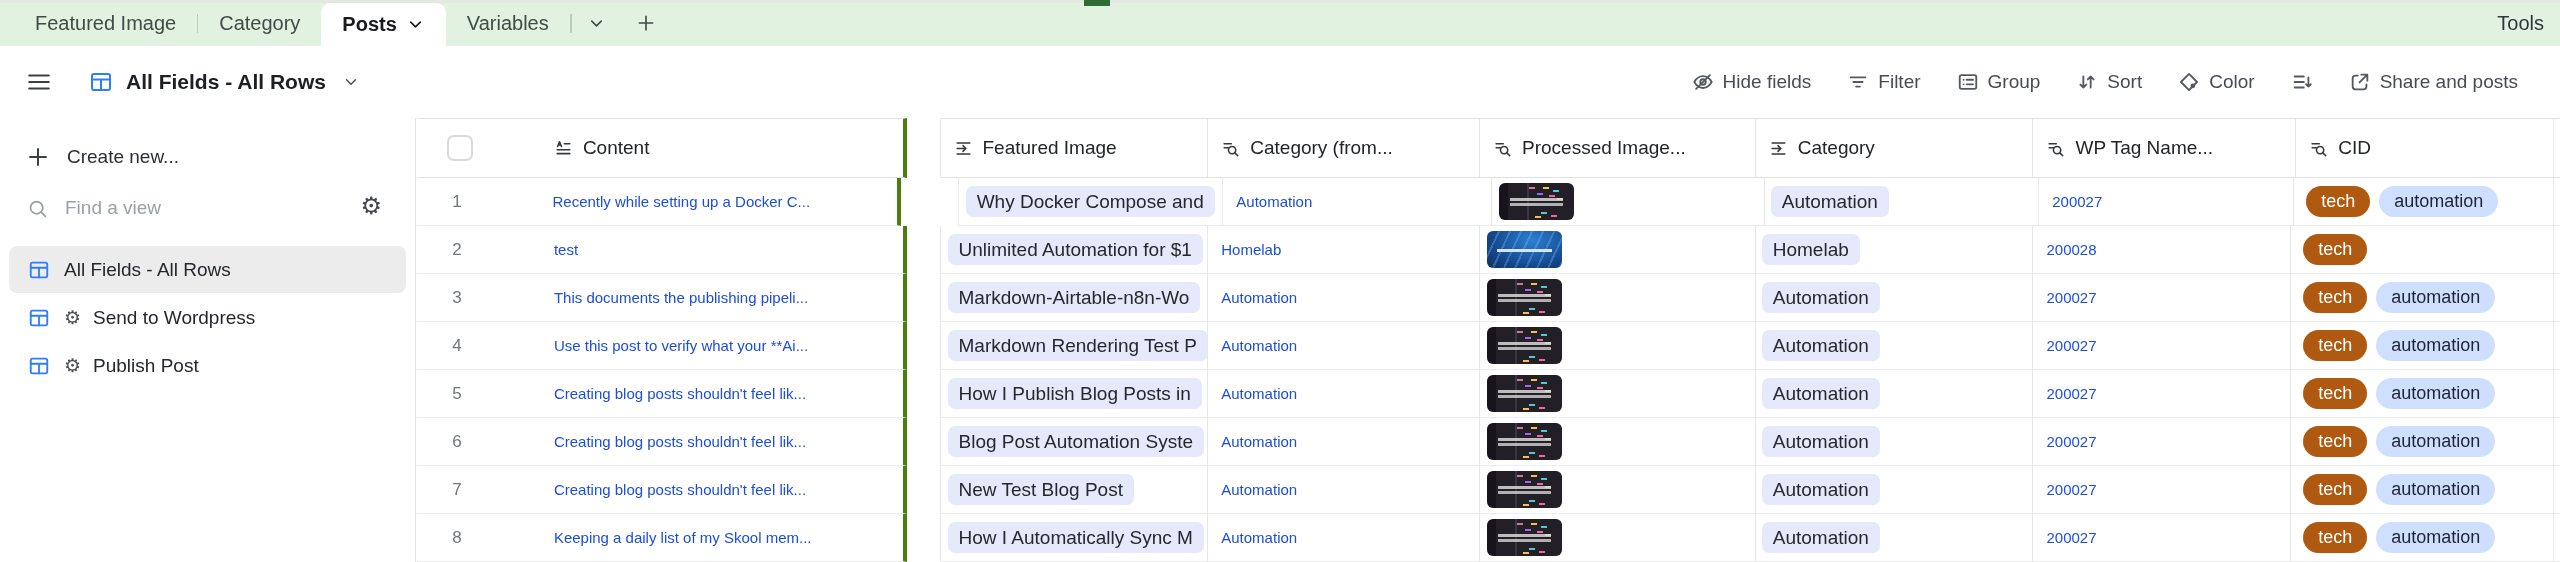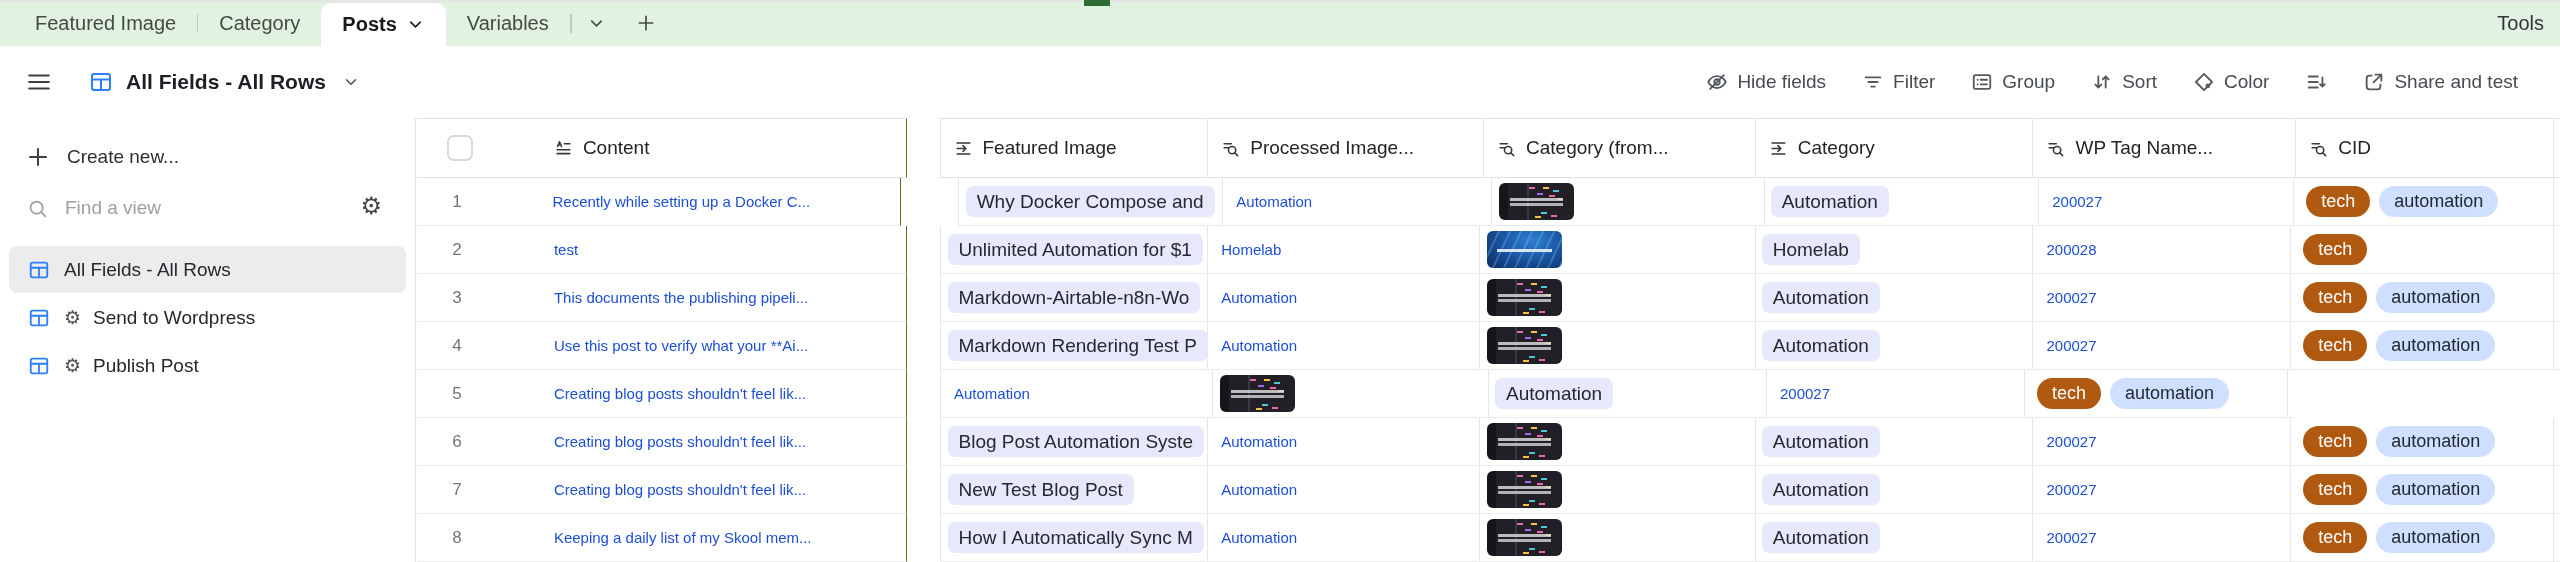--- a/index.html
+++ b/index.html
@@ -54,21 +54,21 @@
   .trow { display:flex; height:48px; }
   .thead { height:60px; }
   .cell { height:100%; display:flex; align-items:center; overflow:hidden; }
   .bordered { border-bottom:1px solid #ebebeb; }
   .thead .bordered { border-top:1px solid #e0e0e0; border-bottom:1px solid #e0e0e0; }
   .scrollcol { border-left:1px solid #e7e7e7; }
   .rownum-cell { width:124px; }
   .rownum { width:80px; text-align:center; font-size:17px; color:#71767b; }
   .hdr-checkbox { width:26px; height:26px; border:2px solid #d9d9d9; border-radius:7px;
                   background:#fff; margin-left:30px; }
-  .content-cell { width:366px; border-right:1px solid #4d7c0f; padding-left:13px;text-align:right; }
+  .content-cell { width:366px; border-right:4px solid #4d7c0f; padding-left:13px;text-align:right; }
   .gutter { width:33px; border:none; }
   .hcell { gap:10px; padding-left:13px; font-size:19px; font-weight:500; color:#222528; white-space:nowrap; }
   .hcell svg { flex:none; color:#35393d; }
   .cell-text { font-size:15px; color:#1d4ed8; white-space:nowrap; }
   .pad { padding-left:13px; }
   .linkpill { background:#e5e9fb; border-radius:7px; height:31px; display:inline-flex; align-items:center;
               padding:0 11px; margin-left:7px; font-size:19px; color:#24292f; white-space:nowrap; flex:none; }
   .tags { gap:9px; padding-left:12px; }
   .tagpill { border-radius:16px; height:31px; padding:0 15px; font-size:18px; display:inline-flex;
              align-items:center; white-space:nowrap; flex:none; }
@@ -203,21 +203,21 @@
             <path d="M4 6h10M4 12h10M4 18h10M19 7v10M19 17l-2.6-2.6M19 17l2.6-2.6"></path>
           </svg>
         </span>
       </div>
       <div class="tb-btn">
         <span style="display: flex;">
           <svg width="22" height="22" viewBox="0 0 24 24" fill="none" stroke="currentColor" stroke-width="2" stroke-linecap="round" stroke-linejoin="round">
             <path d="M9.5 5H7a3 3 0 0 0-3 3v9a3 3 0 0 0 3 3h9a3 3 0 0 0 3-3v-2.5M13.5 4H20v6.5M20 4l-8.5 8.5"></path>
           </svg>
         </span>
-        <span>Share and test</span>
+        <span>Share and posts</span>
       </div>
     </div>
 </div>
 
 <div class="sidebar">
   <div class="create-row">
     <span id="plus-ic" style="display: flex;">
         <svg width="24" height="24" viewBox="0 0 24 24" fill="none" stroke="currentColor" stroke-width="2" stroke-linecap="round" stroke-linejoin="round">
           <path d="M12 4v16M4 12h16"></path>
         </svg>
@@ -282,39 +282,39 @@
       </div>
       <div class="cell gutter"></div>
       <div class="cell bordered hcell scrollcol" style="width: 268px;">
         <span style="display: flex;">
           <svg width="19" height="19" viewBox="0 0 24 24" fill="none" stroke="currentColor" stroke-width="2" stroke-linecap="round" stroke-linejoin="round">
             <path d="M4 5h16M4 19h16M4 12h11M15 12l-3.6-3.6M15 12l-3.6 3.6"></path>
           </svg>
         </span>
         <span>Featured Image</span>
       </div>
-      <div class="cell bordered hcell scrollcol" style="width: 276px;">
+      <div class="cell bordered hcell scrollcol" style="width: 272px;">
         <span style="display: flex;">
           <svg width="19" height="19" viewBox="0 0 24 24" fill="none" stroke="currentColor" stroke-width="2" stroke-linecap="round" stroke-linejoin="round">
             <path d="M4 6h9M4 11h6"></path>
             <circle cx="14" cy="14" r="4.6"></circle>
             <path d="M17.4 17.4L21 21"></path>
           </svg>
         </span>
-        <span>Processed Image...</span>
-      </div>
-      <div class="cell bordered hcell scrollcol" style="width: 272px;">
+        <span>Category (from...</span>
+      </div>
+      <div class="cell bordered hcell scrollcol" style="width: 276px;">
         <span style="display: flex;">
           <svg width="19" height="19" viewBox="0 0 24 24" fill="none" stroke="currentColor" stroke-width="2" stroke-linecap="round" stroke-linejoin="round">
             <path d="M4 6h9M4 11h6"></path>
             <circle cx="14" cy="14" r="4.6"></circle>
             <path d="M17.4 17.4L21 21"></path>
           </svg>
         </span>
-        <span>Category (from...</span>
+        <span>Processed Image...</span>
       </div>
       <div class="cell bordered hcell scrollcol" style="width: 278px;">
         <span style="display: flex;">
           <svg width="19" height="19" viewBox="0 0 24 24" fill="none" stroke="currentColor" stroke-width="2" stroke-linecap="round" stroke-linejoin="round">
             <path d="M4 5h16M4 19h16M4 12h11M15 12l-3.6-3.6M15 12l-3.6 3.6"></path>
           </svg>
         </span>
         <span>Category</span>
       </div>
       <div class="cell bordered hcell scrollcol" style="width: 263px;">
@@ -455,20 +455,23 @@
       <div class="cell bordered scrollcol" style="width: 7px;"></div>
     </div>
     <div class="trow">
       <div class="cell bordered rownum-cell">
         <span class="rownum">5</span>
       </div>
       <div class="cell bordered content-cell">
         <span class="cell-text">Creating blog posts shouldn't feel lik...</span>
       </div>
       <div class="cell gutter"></div>
+      <div class="cell bordered scrollcol" style="width: 268px;">
+        <span class="linkpill">How I Publish Blog Posts in</span>
+      </div>
       <div class="cell bordered scrollcol pad" style="width: 272px;">
         <span class="cell-text">Automation</span>
       </div>
       <div class="cell bordered scrollcol" style="width: 276px;">
         <div class="thumb code"></div>
       </div>
       <div class="cell bordered scrollcol" style="width: 278px;">
         <span class="linkpill" style="margin-left: 6px;">Automation</span>
       </div>
       <div class="cell bordered scrollcol pad" style="width: 258px;">

